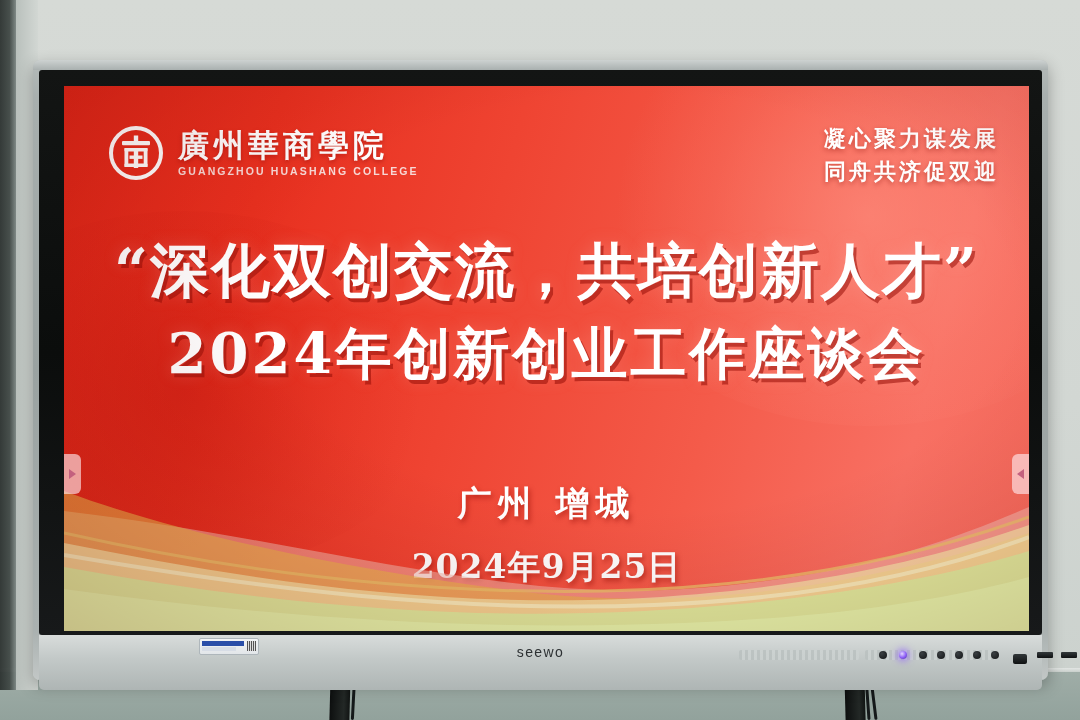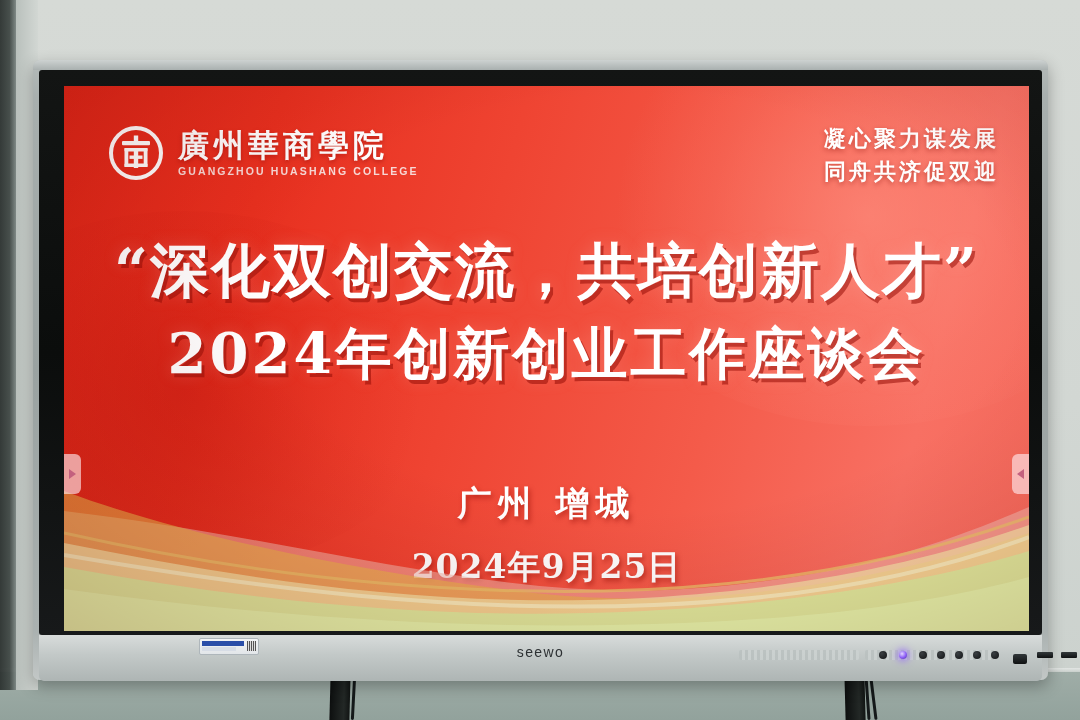--- a/index.html
+++ b/index.html
@@ -35,21 +35,21 @@
   #display{position:absolute;left:33px;top:60px;width:1015px;height:620px;}
   #frame{position:absolute;inset:0;border-radius:7px;
     background:linear-gradient(180deg,#b5bbb9 0%,#a8afae 6%,#9aa2a1 50%,#aab1b0 92%,#c2c7c6 100%);
     box-shadow:0 6px 16px rgba(0,0,0,.30);}
   #frame-top-hl{position:absolute;left:0;top:0;width:100%;height:10px;border-radius:7px 7px 0 0;
     background:linear-gradient(180deg,#cdd2d1,#a9b0af);}
   #bezel{position:absolute;left:6px;top:10px;width:1003px;height:565px;border-radius:3px;
     background:linear-gradient(180deg,#131514 0%,#0b0d0c 50%,#17191a 100%);}
 
   
-  #chin{position:absolute;left:6px;top:575px;width:1003px;height:46px;border-radius:0 0 5px 5px;
+  #chin{position:absolute;left:6px;top:575px;width:1003px;height:55px;border-radius:0 0 5px 5px;
     background:linear-gradient(180deg,#d8dcdb 0%,#c3c9c8 42%,#aeb5b4 100%);}
   #chin-brand{position:absolute;left:0;top:9px;width:1003px;text-align:center;
     font-size:14px;letter-spacing:1.4px;color:#2d3133;font-weight:400;}
   #speaker-grille{position:absolute;left:700px;top:15px;width:120px;height:10px;
     background:repeating-linear-gradient(90deg,#b9c0bf 0 3px,#ccd2d1 3px 6px);
     border-radius:2px;opacity:.8;}
   #speaker-grille2{position:absolute;left:826px;top:15px;width:130px;height:10px;
     background:repeating-linear-gradient(90deg,#b9c0bf 0 3px,#ccd2d1 3px 6px);
     border-radius:2px;opacity:.8;}
   #io-panel{position:absolute;left:812px;top:0;width:190px;height:39px;}

